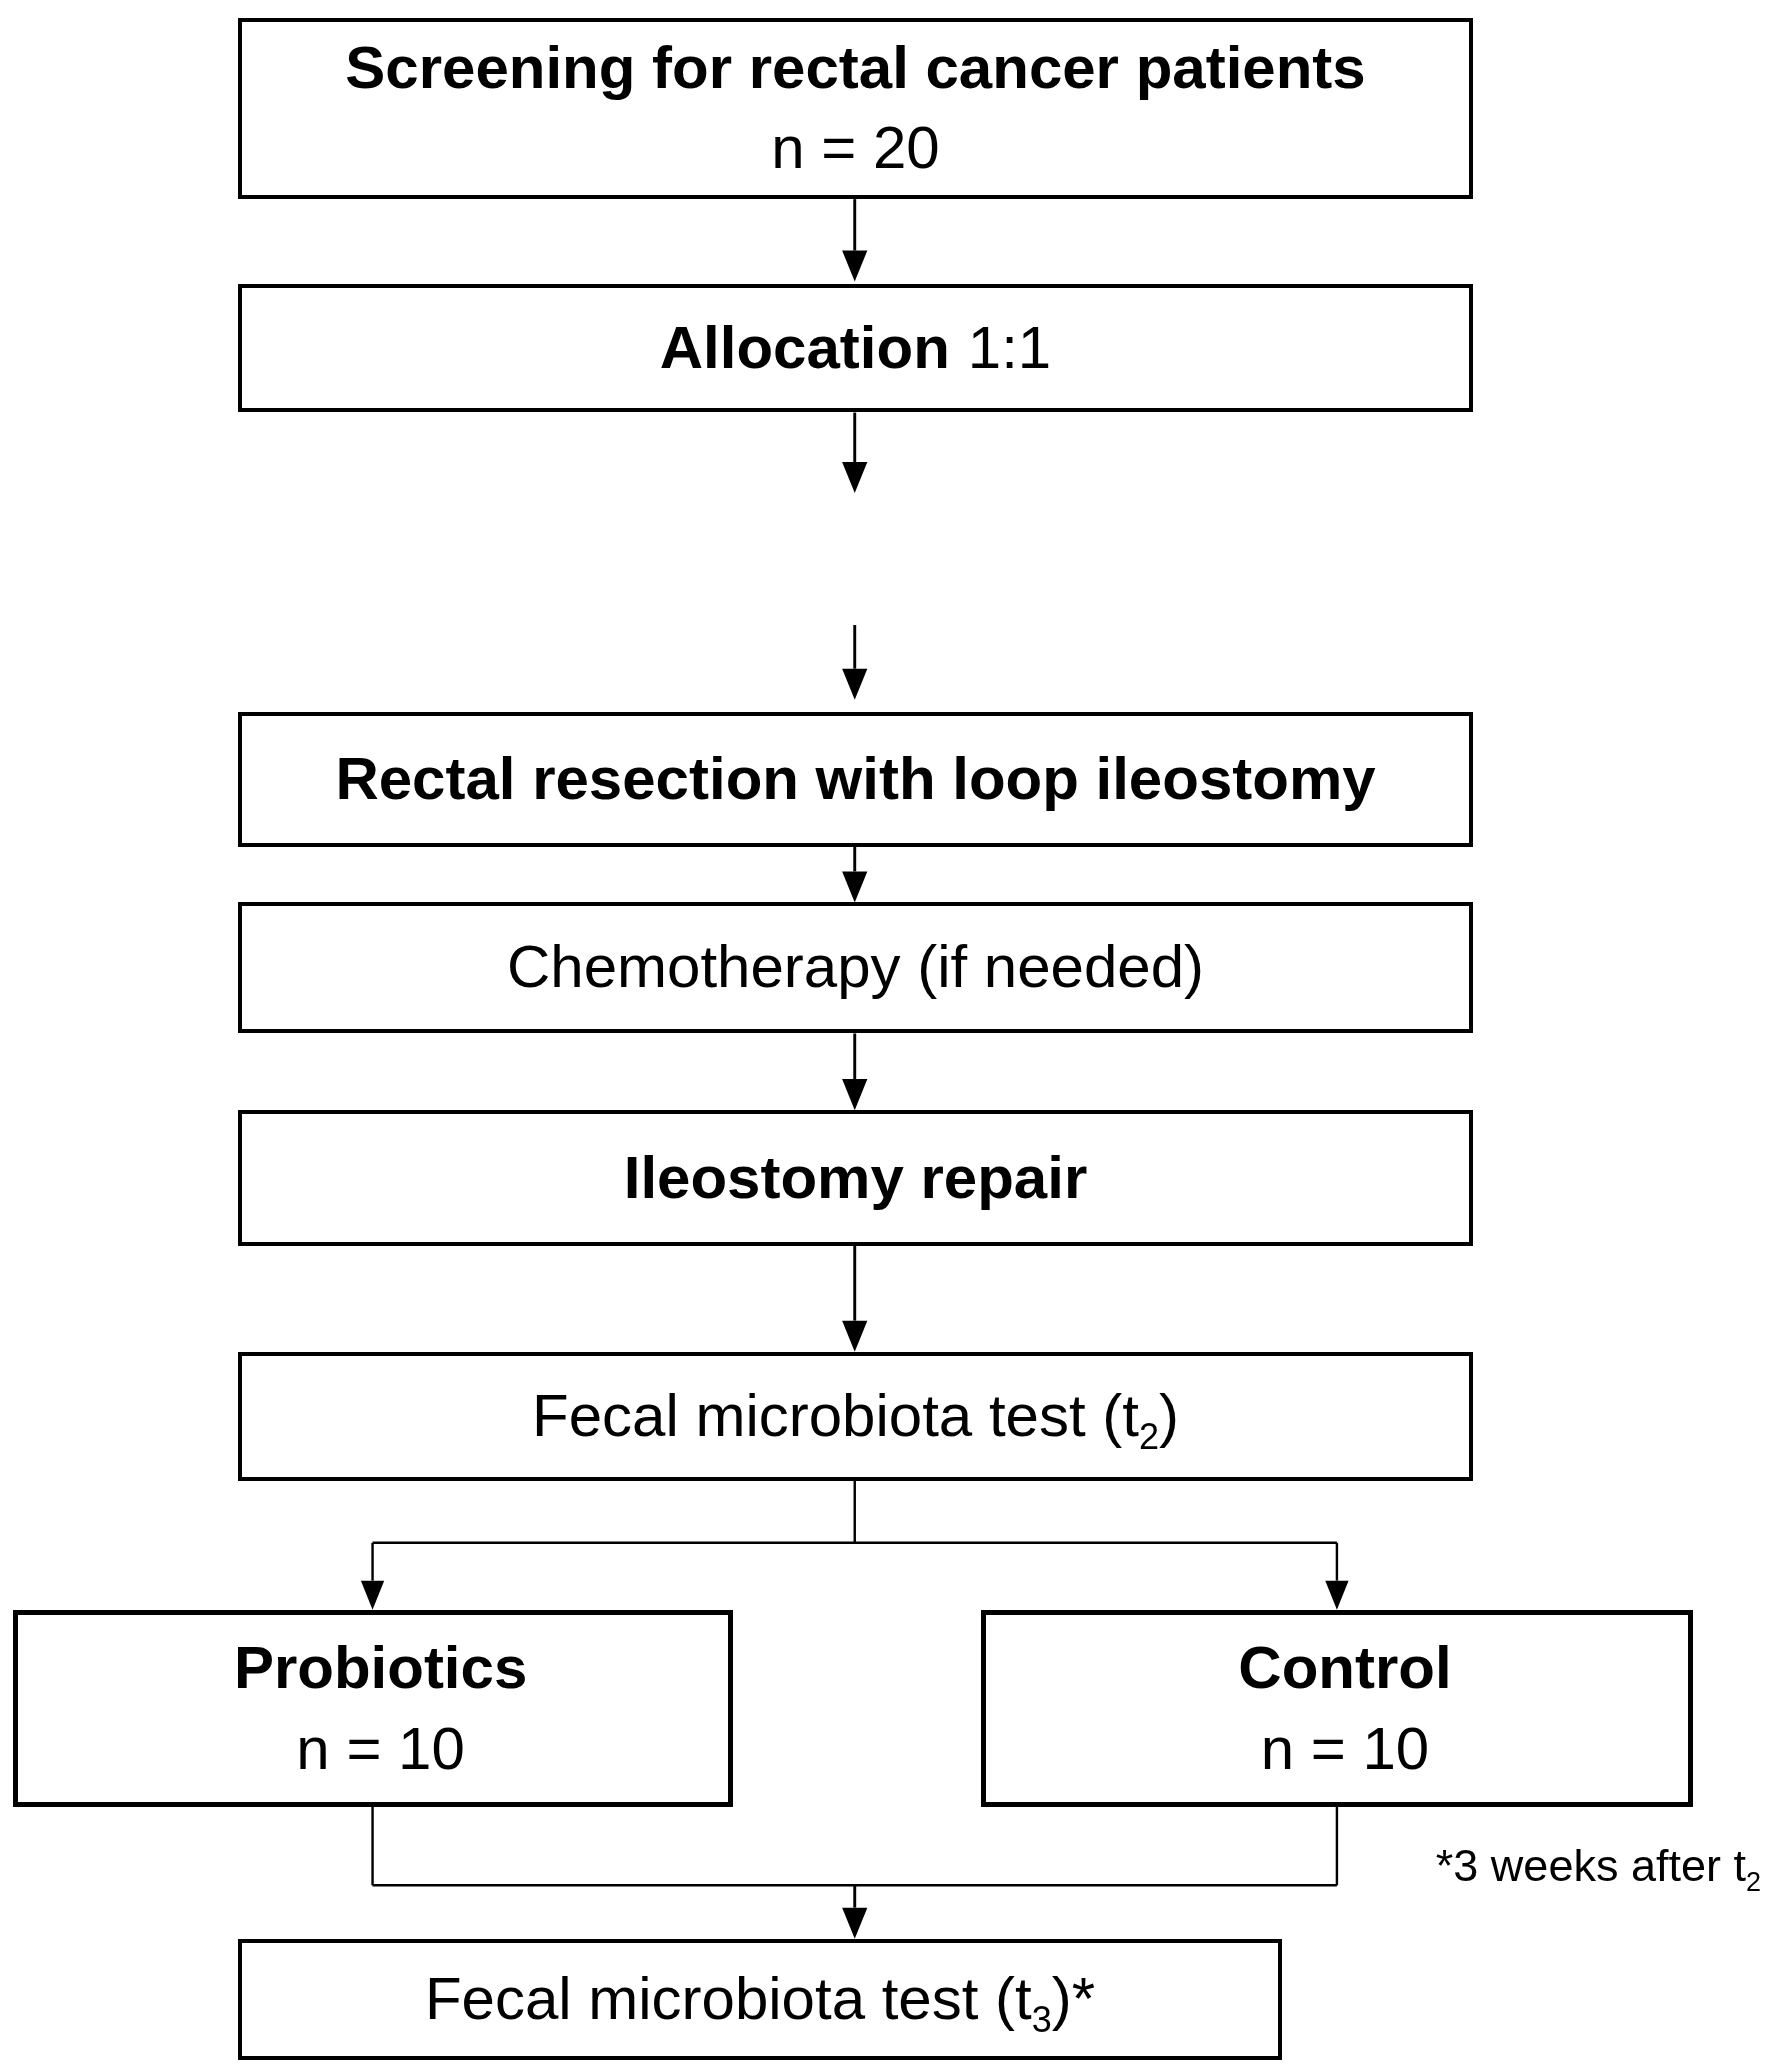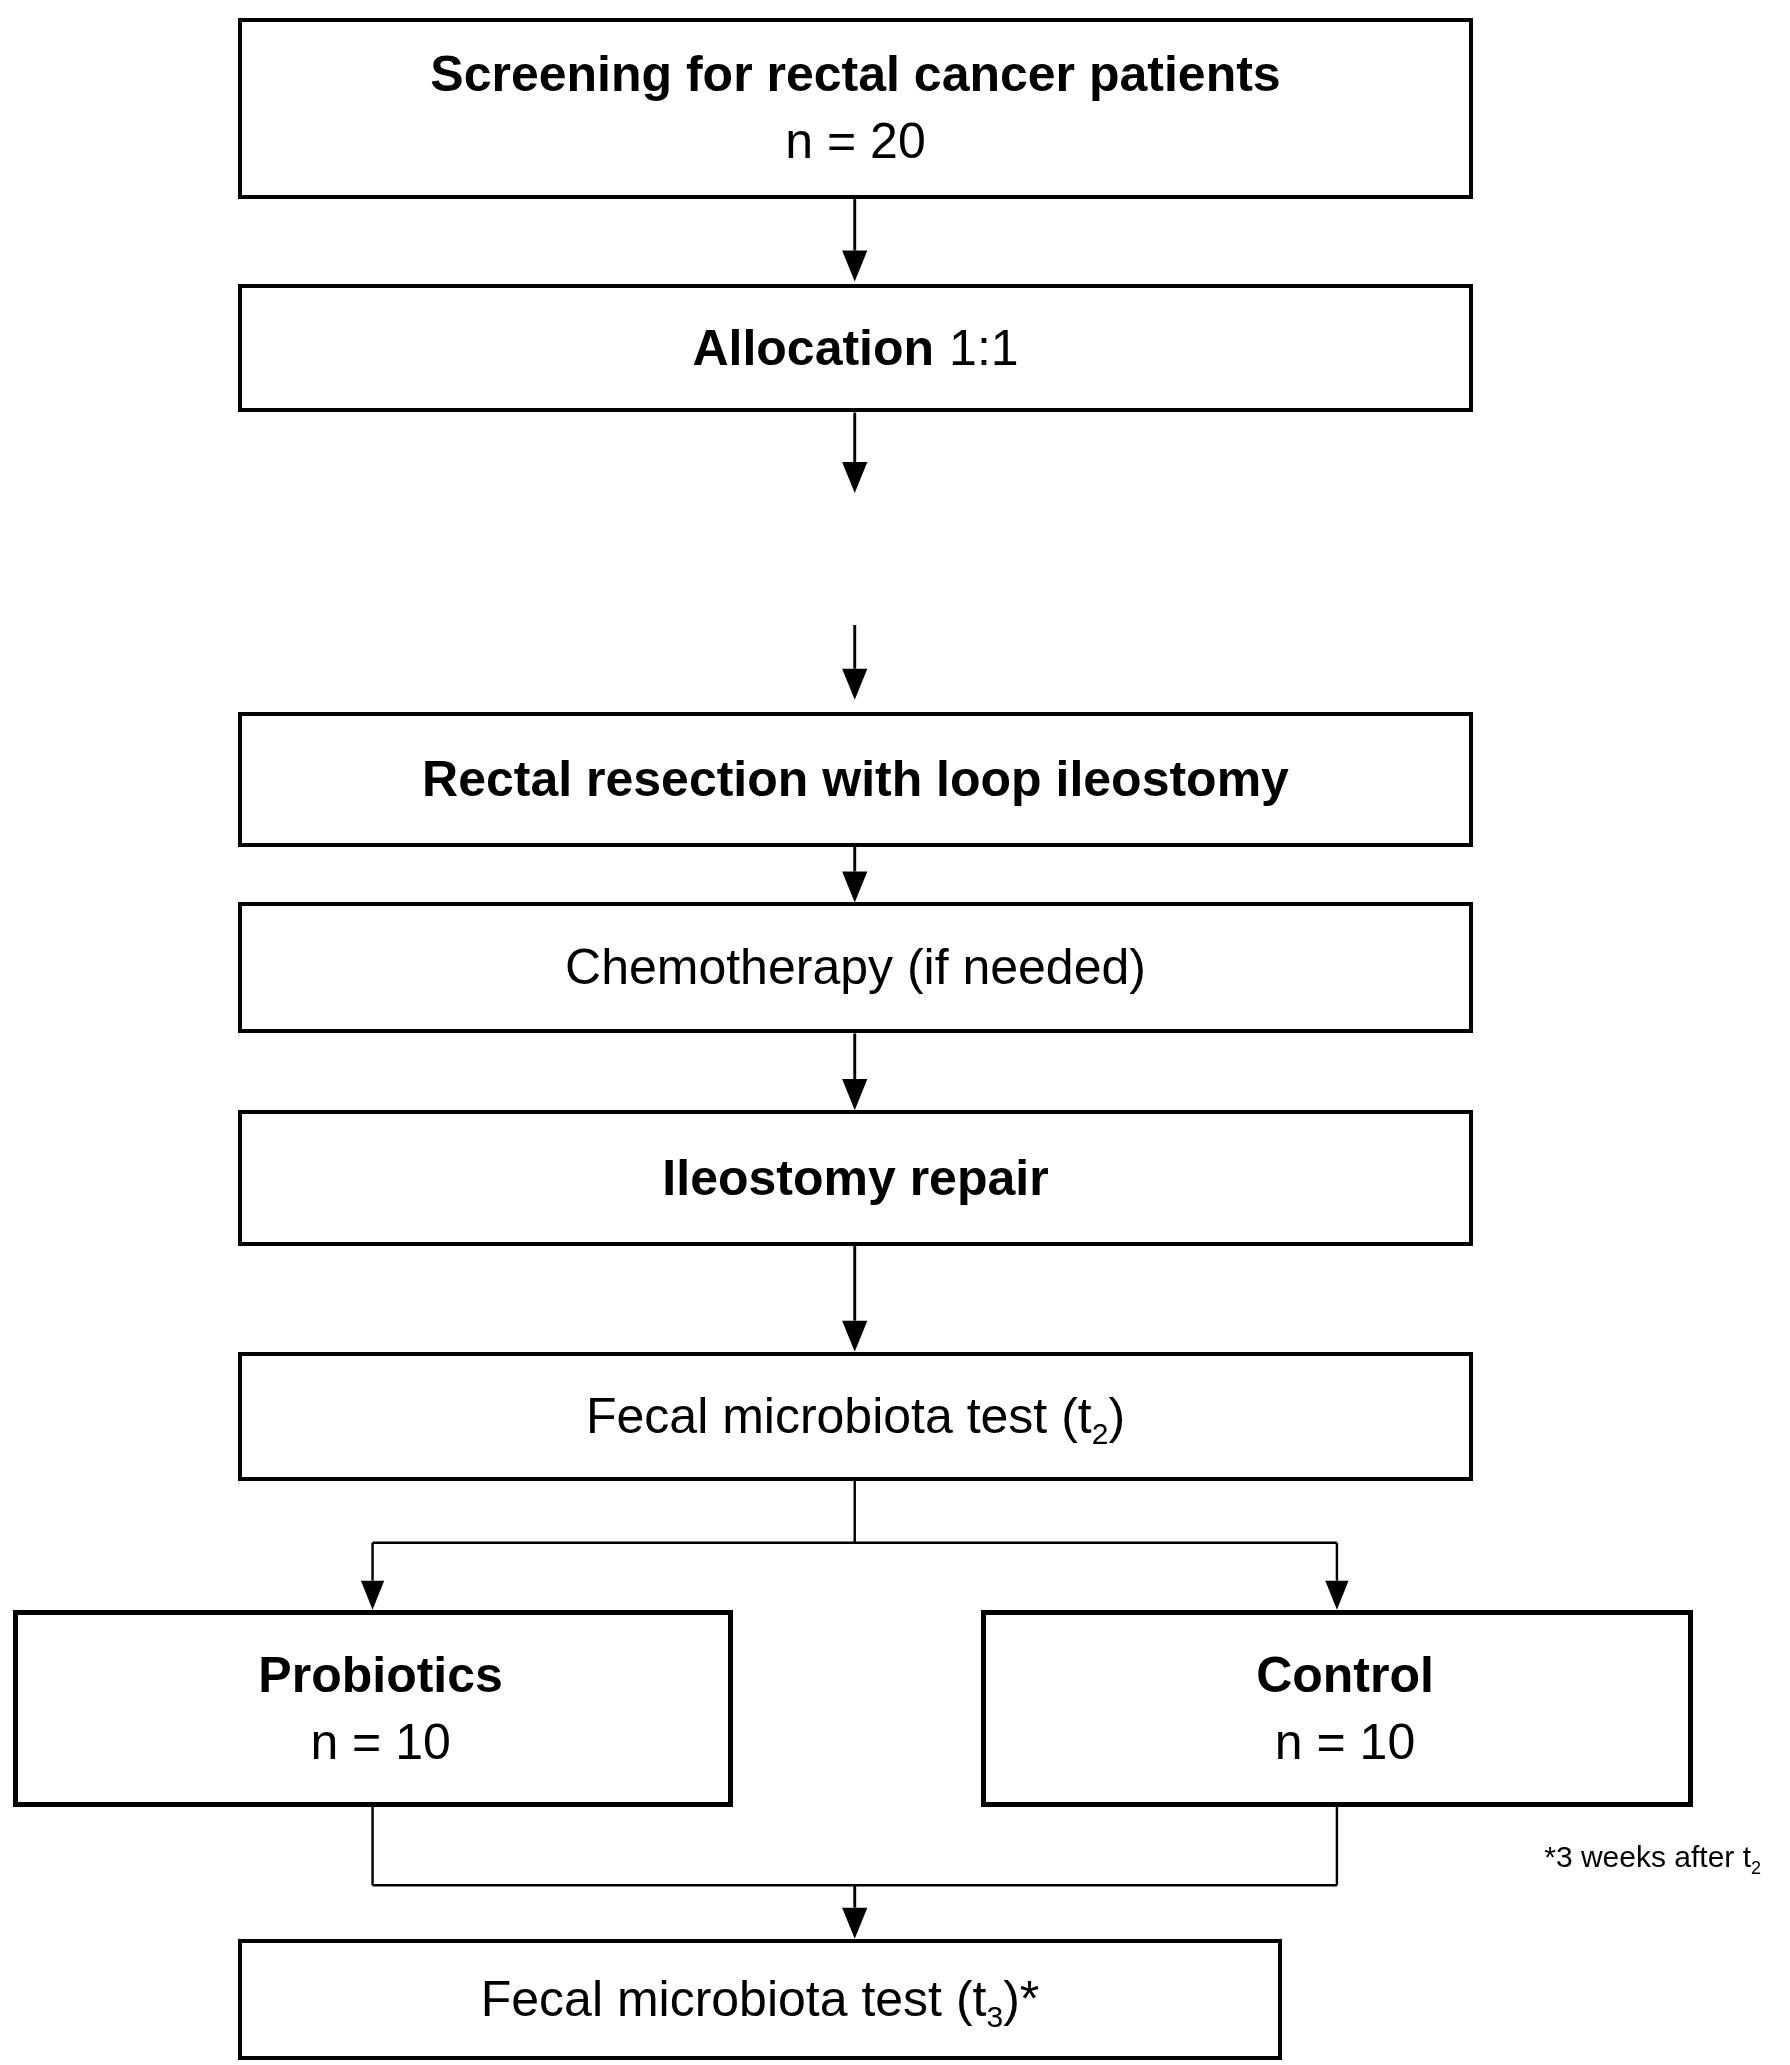--- a/index.html
+++ b/index.html
@@ -20,31 +20,31 @@
   .box {
     position: absolute;
     box-sizing: border-box;
     background: #ffffff;
     border: 4.9px solid #000000;
     display: flex;
     flex-direction: column;
     align-items: center;
     justify-content: center;
     text-align: center;
-    font-size: 50px;
+    font-size: 60px;
     line-height: 1.34;
     white-space: nowrap;
   }
   .box.branch { border-width: 5.8px; padding-left: 16px; }
   .bold { font-weight: bold; }
   .gap-left { margin-left: 0.30em; }
   sub { font-size: 0.60em; line-height: 0; }
   .annotation {
     position: absolute;
-    font-size: 30px;
+    font-size: 45px;
     white-space: nowrap;
   }
 </style>
 </head>
 <body>
 
 <div class="canvas">
 
   <svg class="connectors" viewBox="0 0 1845 2129" xmlns="http://www.w3.org/2000/svg" aria-hidden="true">
 

